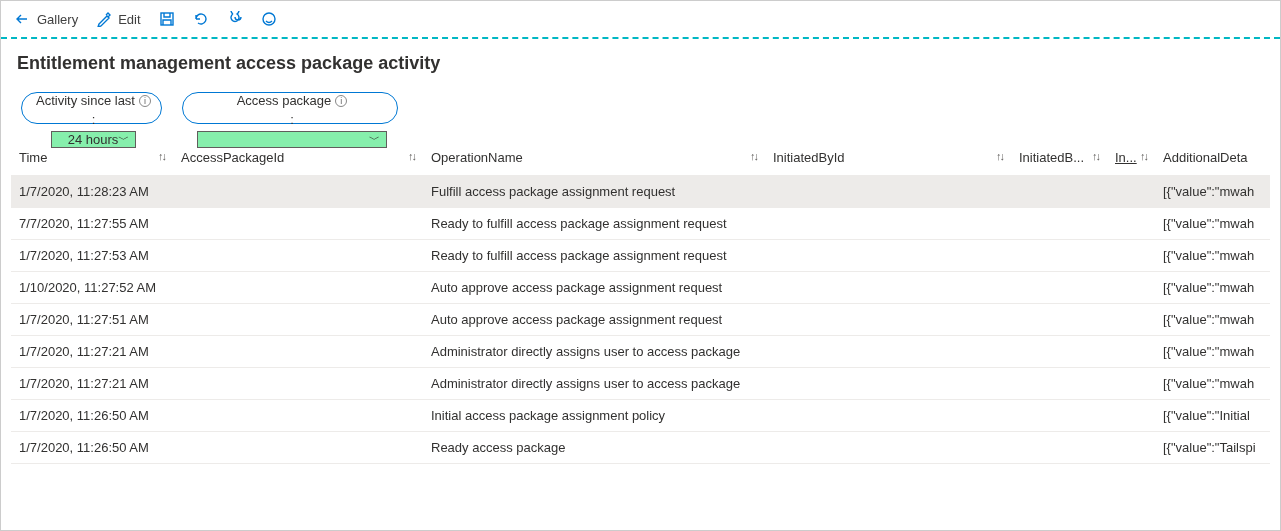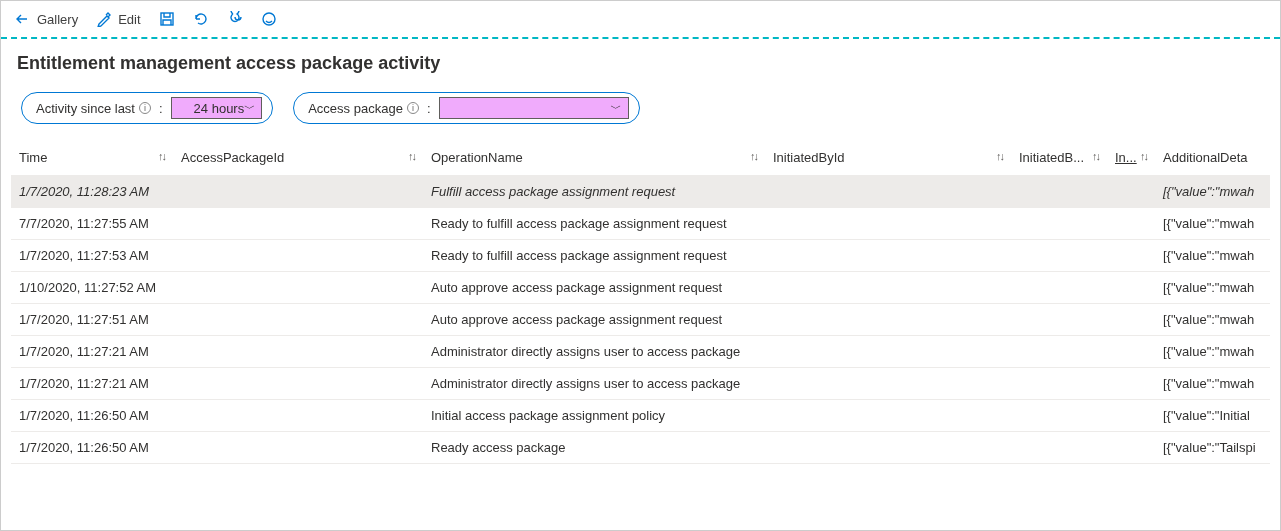--- a/index.html
+++ b/index.html
@@ -45,36 +45,37 @@
   }
   .pill {
     display: flex;
     align-items: center;
     border: 1px solid #0078d4;
     border-radius: 22px;
     height: 32px;
     padding: 0 10px 0 14px;
     font-size: 13px;
     gap: 4px;
+    flex-direction: column;
   }
   .pill-label { display:flex; align-items:center; gap:4px; }
   .info-icon {
     width: 12px; height: 12px; border:1px solid #888; border-radius:50%;
     font-size: 9px; line-height:11px; text-align:center; color:#666;
   }
   .pill .colon { margin: 0 4px; }
   .pill-input {
     border: 1px solid #605e5c;
     height: 22px;
     display:flex; align-items:center;
     justify-content: space-between;
-    padding: 0 6px 0 22px;
+    padding: 0 6px 0 16px;
     min-width: 84px;
     font-size: 13px;
-    background:#f0abfc;
+    background:#86efac;
   }
   .pill-input.wide { min-width: 190px; }
   .chev { font-size: 11px; color:#323130; }
   
   .tbl-wrap { padding: 0 10px; }
   table {
     width: 100%;
     border-collapse: collapse;
     table-layout: fixed;
   }
@@ -97,21 +98,21 @@
     letter-spacing: -2px;
   }
   tbody td {
     padding: 8px 8px;
     border-bottom: 1px solid #edebe9;
     font-size: 13px;
     white-space: nowrap;
     overflow: hidden;
     text-overflow: ellipsis;
   }
-  tbody tr.sel { background: #edebe9; font-style: italic; }
+  tbody tr.sel { background: #edebe9; }
   
   .c-time { width: 162px; }
   .c-apid { width: 250px; }
   .c-op   { width: 342px; }
   .c-ibid { width: 246px; }
   .c-ib   { width: 96px; }
   .c-in   { width: 48px; text-decoration: underline; }
   .c-add  { width: auto; }
 </style>
 </head>

